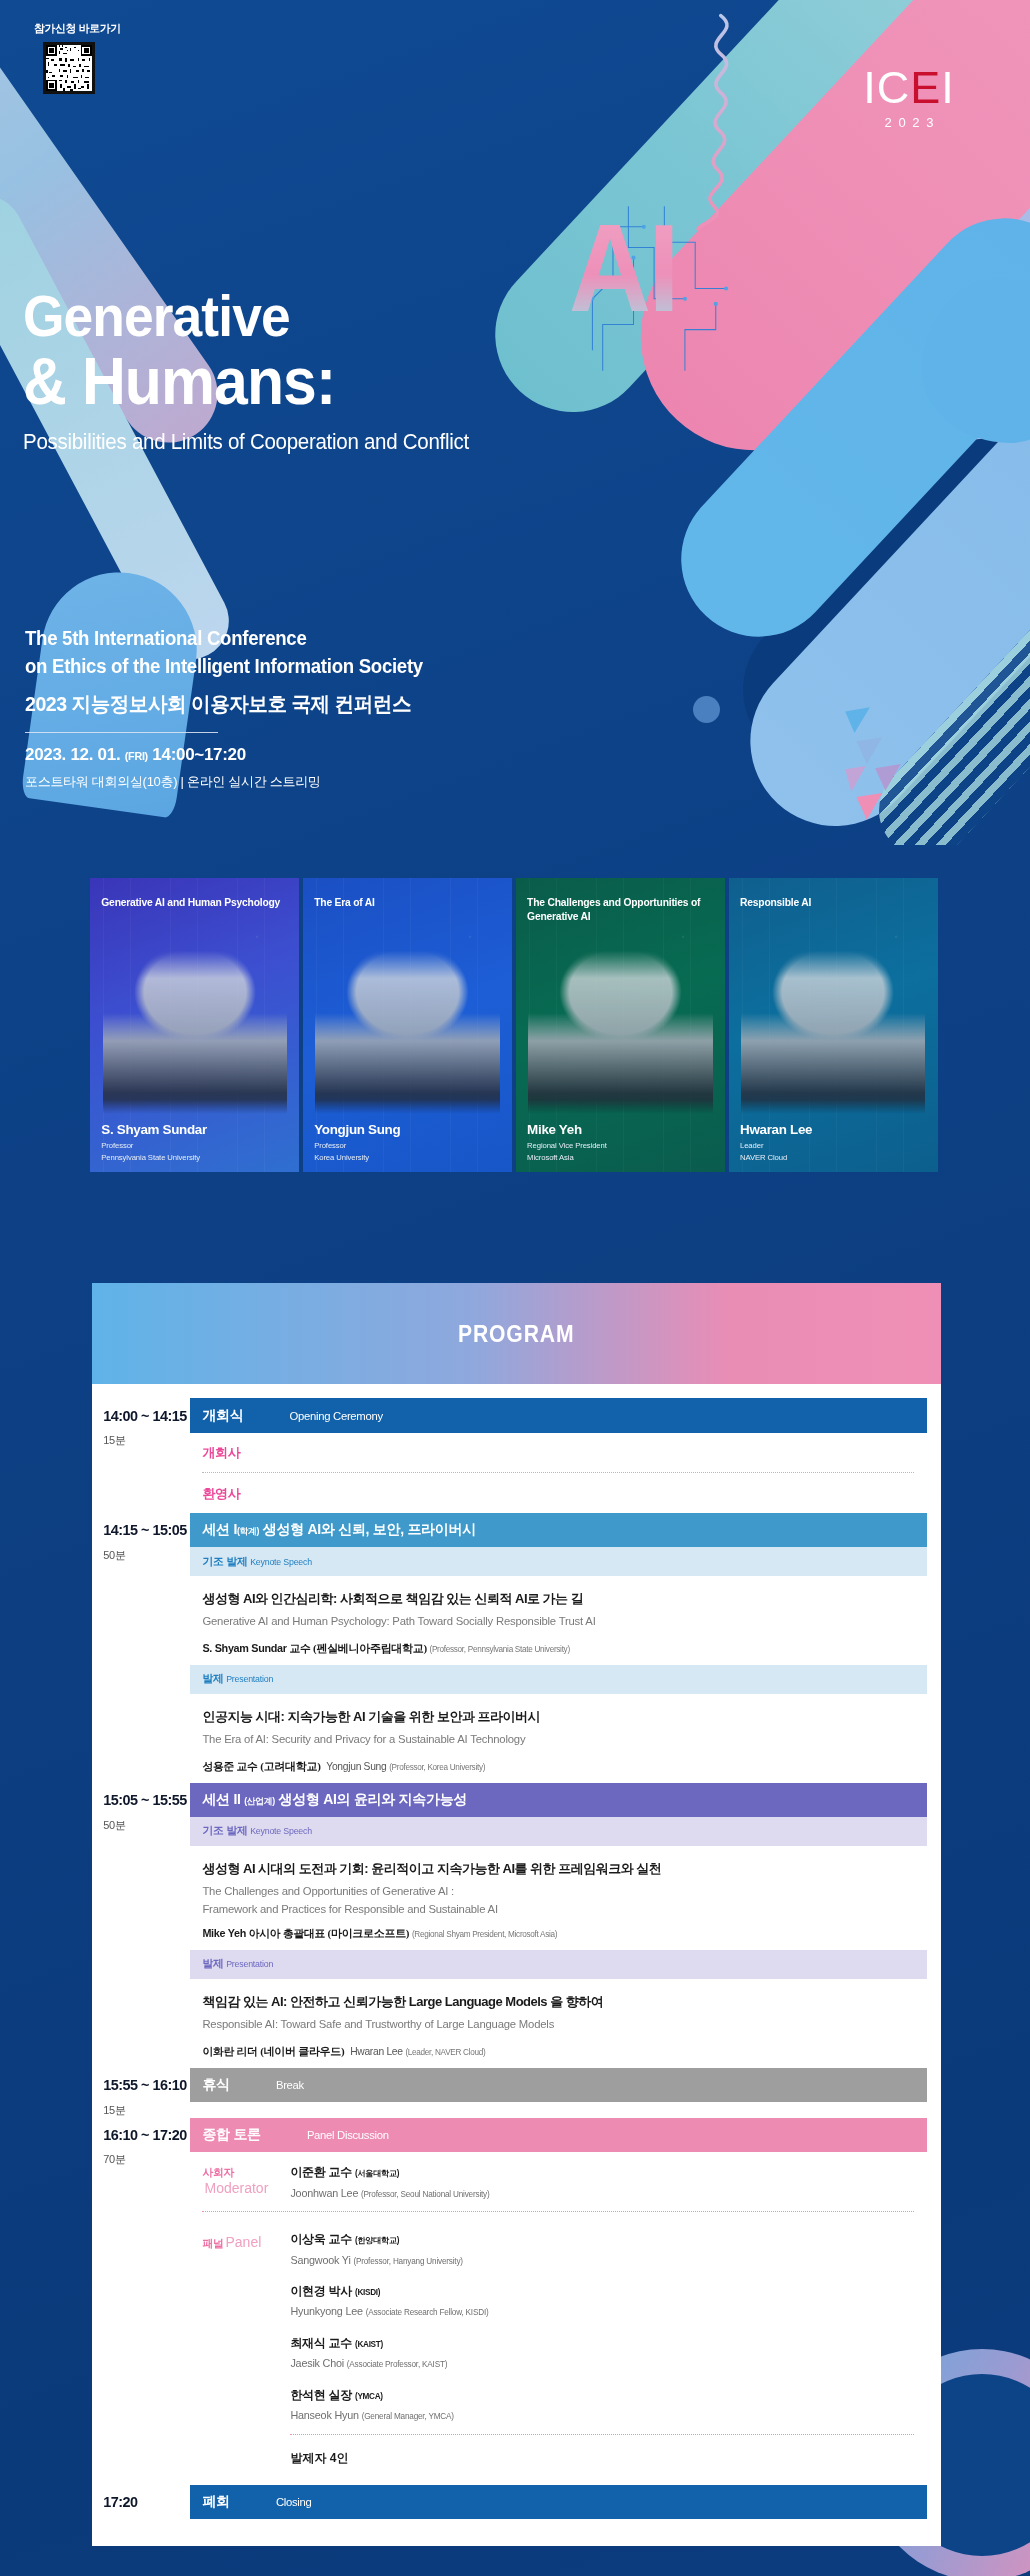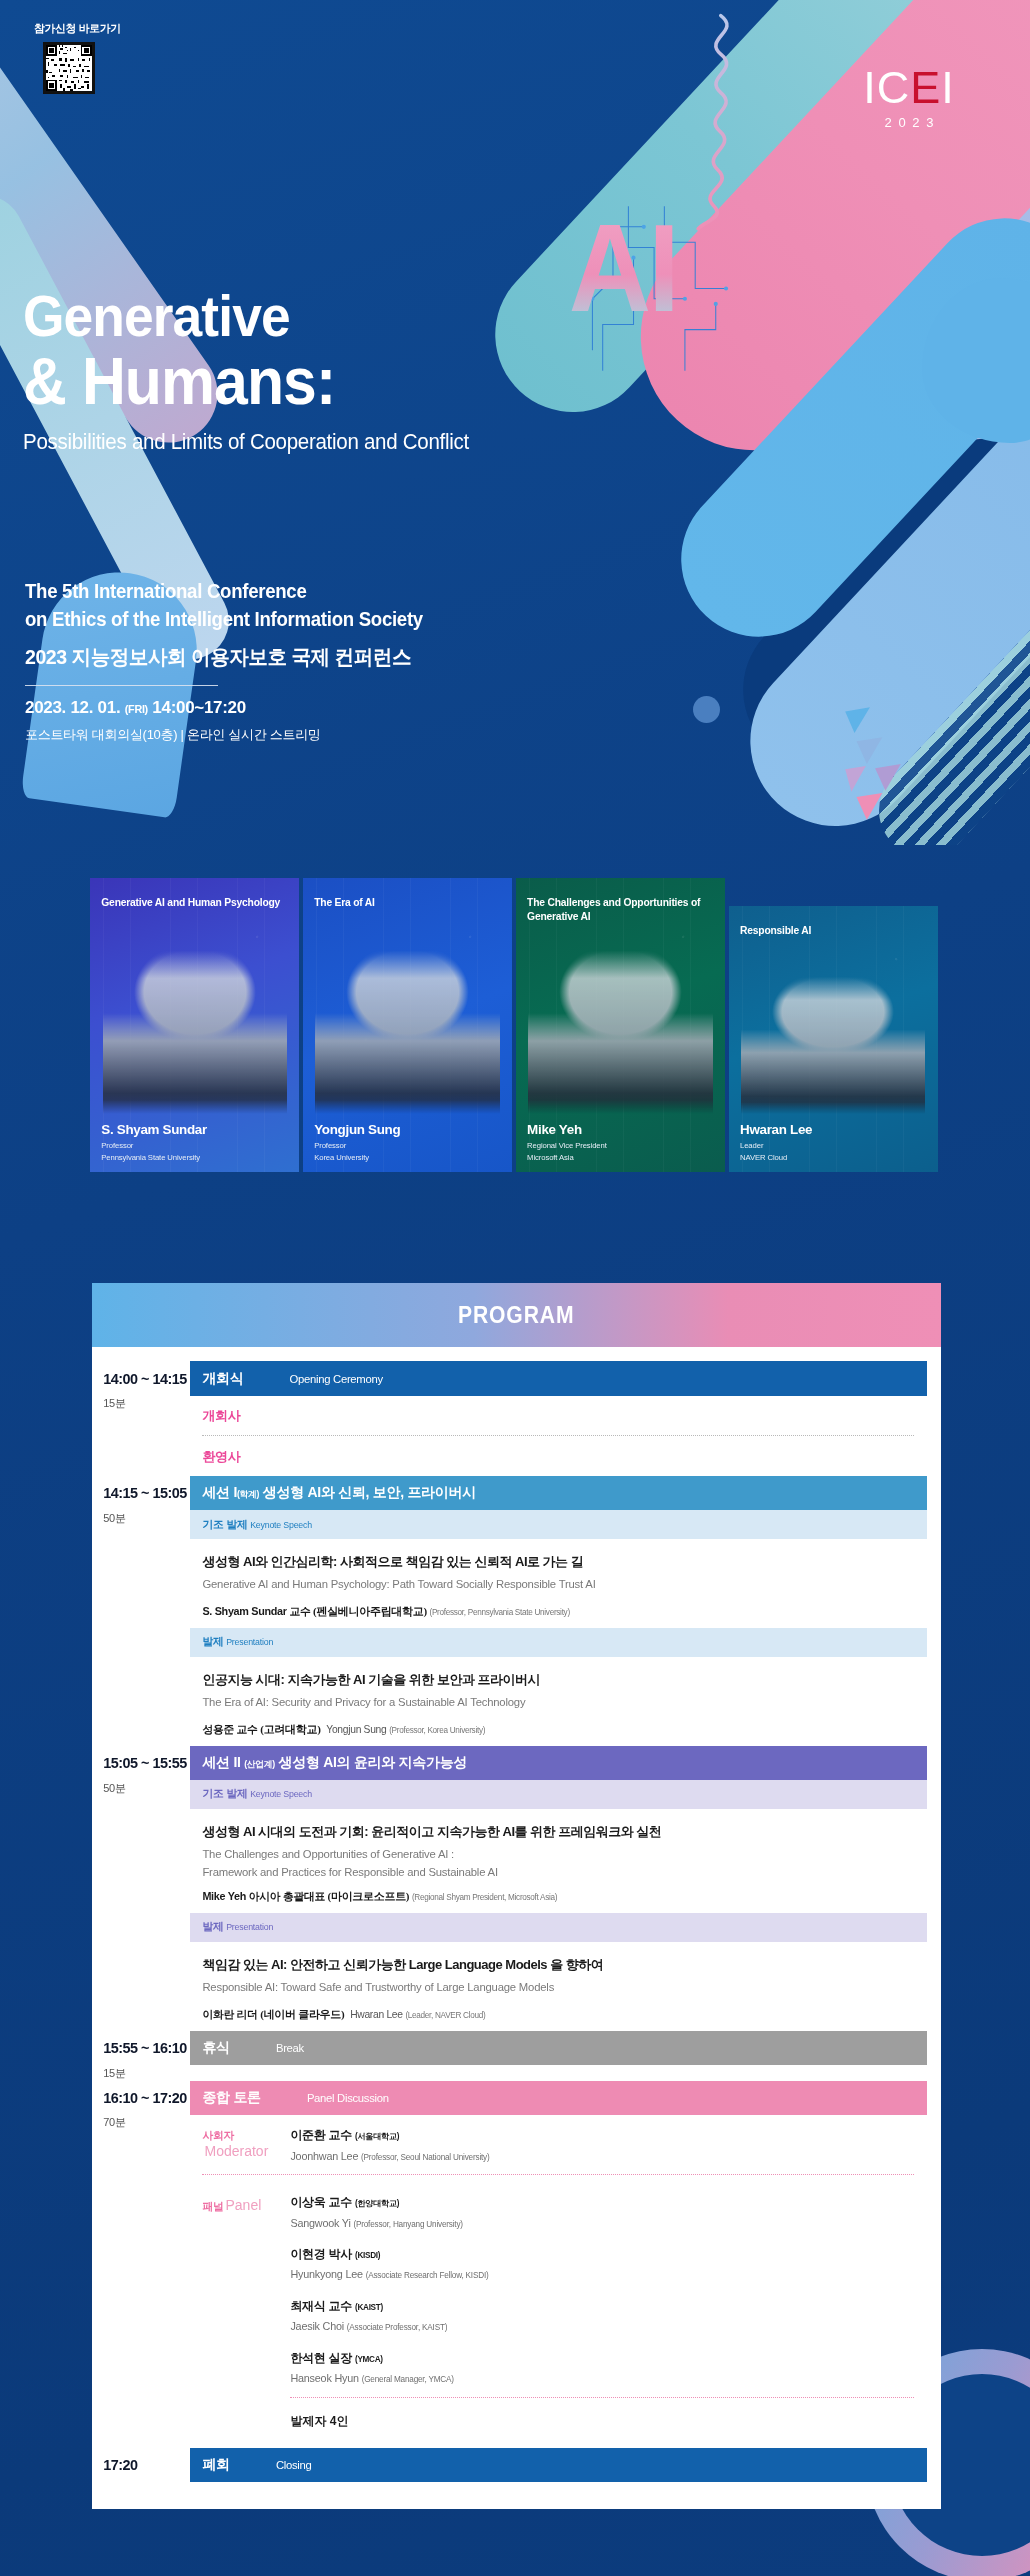--- a/index.html
+++ b/index.html
@@ -157,21 +157,21 @@
     letter-spacing: -1px;
   }
   .t-line1 { font-size: 58px; transform: scaleX(.92); transform-origin: left;}
   .t-line2 { font-size: 66px; margin-top: 8.2px; transform: scaleX(.92); transform-origin: left;}
   .t-sub {
     color: #fff; font-size: 21.6px; margin-top: 17.5px; font-weight: 400;
     letter-spacing: -0.3px; transform: scaleX(.95); transform-origin: left;
   }
 
   
-  .conf { position: absolute; left: 25px; top: 578px; width: 670px; z-index: 6; }
+  .conf { position: absolute; left: 25px; top: 625px; width: 670px; z-index: 6; }
   .conf-en {
     color: #fff; font-size: 19.6px; font-weight: 700; line-height: 1.42;
     letter-spacing: -0.3px; transform: scaleX(.95); transform-origin: left;
   }
   .conf-kr {
     color: #fff; font-size: 20.6px; font-weight: 700; margin-top: 9.3px;
     letter-spacing: -0.5px; transform: scaleX(.95); transform-origin: left;
   }
   .conf-rule { width: 193px; height: 1px; background: #d9e2f0; margin: 14.4px 0 11.3px; opacity:.9;}
   .conf-date {
@@ -187,21 +187,21 @@
     position: absolute; left: 90px; top: 878px; width: 848px; height: 294px;
     display: flex; gap: 3.6px; z-index: 6;
   }
   .sp-card {
     flex: 1; position: relative; overflow: hidden;
     display: flex; flex-direction: column; justify-content: flex-start;
   }
   .sp-1 { background: linear-gradient(160deg,#3a35b8 0%, #3c4fd0 40%, #2f6fd0 100%); }
   .sp-2 { background: linear-gradient(160deg,#1b4fc4 0%, #1d5ed6 50%, #1756c8 100%); }
   .sp-3 { background: linear-gradient(160deg,#0a5c4a 0%, #076b52 45%, #0a5c4e 100%); }
-  .sp-4 { background: linear-gradient(160deg,#0f5f8e 0%, #0c6f9e 45%, #0c5f8d 100%); margin-top: 28px; }
+  .sp-4 { background: linear-gradient(160deg,#0f5f8e 0%, #0c6f9e 45%, #0c5f8d 100%); }
   .sp-card::after{
     content:""; position:absolute; inset:0;
     background:
       radial-gradient(circle at 80% 20%, rgba(255,255,255,.10) 0 1px, transparent 1.5px),
       radial-gradient(circle at 30% 55%, rgba(255,255,255,.08) 0 1px, transparent 1.5px),
       repeating-linear-gradient(90deg, rgba(255,255,255,.05) 0 0.5px, transparent 0.5px 13.4px);
     opacity:.7; pointer-events:none;
   }
   .sp-topic {
     position: relative; z-index: 3;
@@ -224,21 +224,21 @@
   .sp-name { color: #fff; font-size: 13.4px; font-weight: 800; letter-spacing: -0.3px; }
   .sp-role { color: #e6edf6; font-size: 7.7px; margin-top: 4.6px; letter-spacing: -0.1px;}
   .sp-org  { color: #e6edf6; font-size: 7.7px; margin-top: 2.6px; letter-spacing: -0.1px;}
 
   
   .program {
     position: absolute; left: 92px; top: 1283px; width: 849px;
     background: #fff; z-index: 7; padding-bottom: 26px;
   }
   .pg-header {
-    height: 64px;
+    height: 101px;
     background: linear-gradient(90deg,#5fb3e8 0%, #8fa8dd 45%, #e98db5 75%, #ef8fb6 100%);
     display:flex; align-items:center; justify-content:center;
   }
   .pg-header-text {
     color:#fff; font-size: 24px; font-weight: 800; letter-spacing: 1px;
     transform: scaleX(.88);
   }
 
   .pg-body { padding: 14.4px 0 0 0; }
   .pg-row { display: flex; align-items: flex-start; }

